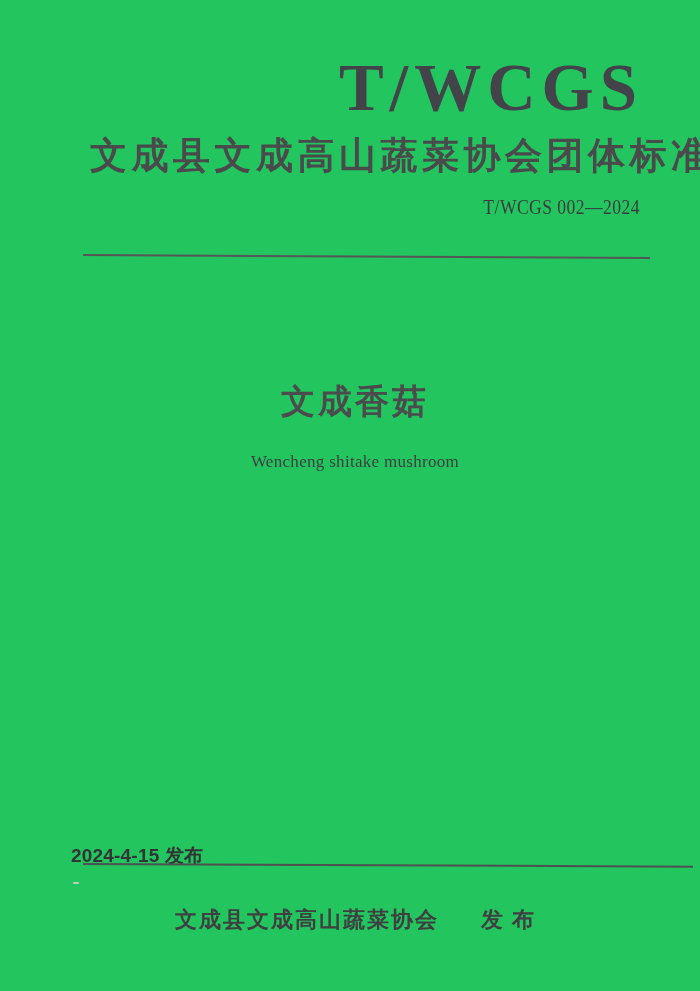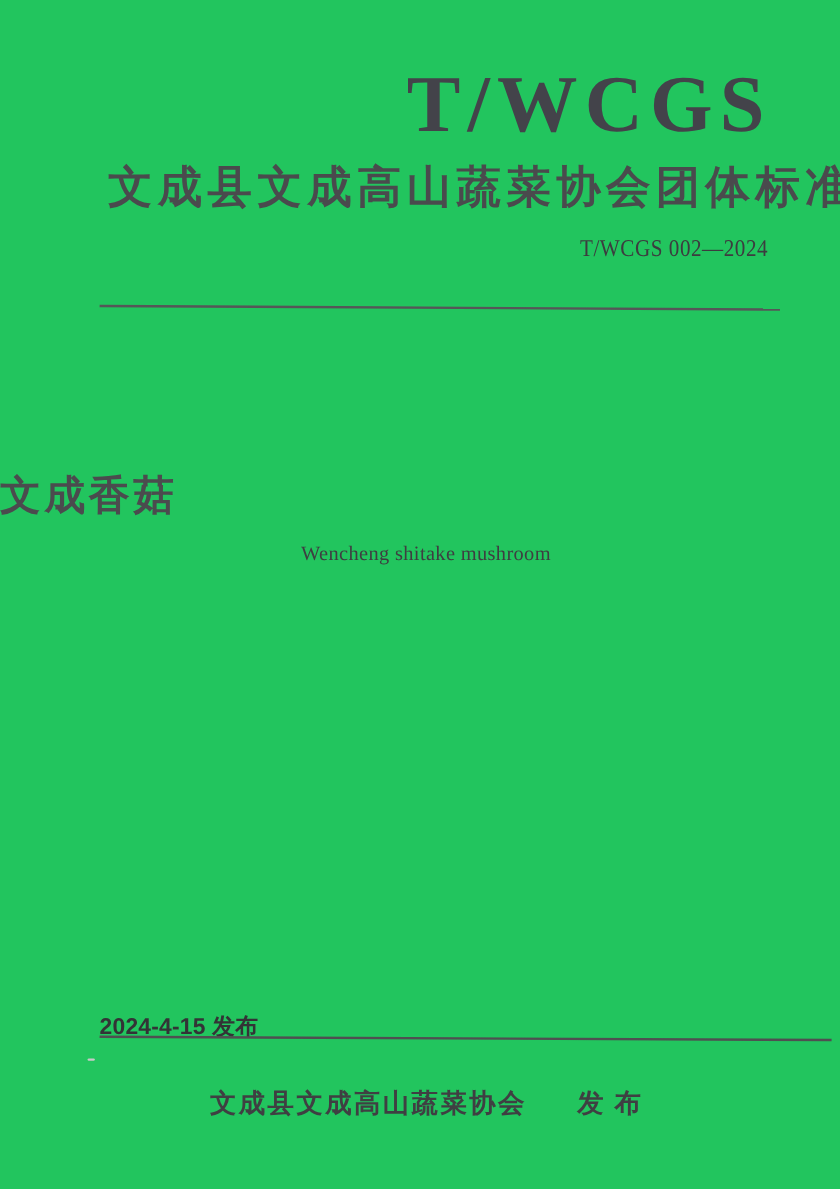--- a/index.html
+++ b/index.html
@@ -56,48 +56,50 @@
     top: 254px;
     left: 83px;
     width: 567px;
     height: 2px;
     background: #565658;
     transform: rotate(0.3deg);
     transform-origin: left center;
   }
   .doc-title {
     position: absolute;
-    top: 390px;
+    top: 379px;
     left: 0;
     width: 700px;
+    text-align: center;
     font-size: 34px;
     font-weight: bold;
     letter-spacing: 3px;
     color: #4b4b4e;
+    padding-left: 10px;
     box-sizing: border-box;
     white-space: nowrap;
   }
   .doc-title-en {
     position: absolute;
     top: 452px;
     left: 0;
     width: 700px;
     text-align: center;
     font-family: "Liberation Serif", "DejaVu Serif", serif;
     font-size: 17px;
     letter-spacing: 0.3px;
     color: #3e3e41;
     padding-left: 10px;
     box-sizing: border-box;
     white-space: nowrap;
   }
   .pub-date {
     position: absolute;
     top: 843px;
-    left: 83px;
+    left: 71px;
     font-size: 19px;
     font-weight: 600;
     letter-spacing: 0.2px;
     color: #333336;
     white-space: nowrap;
   }
   .impl-date {
     position: absolute;
     top: 843px;
     right: 13px;

